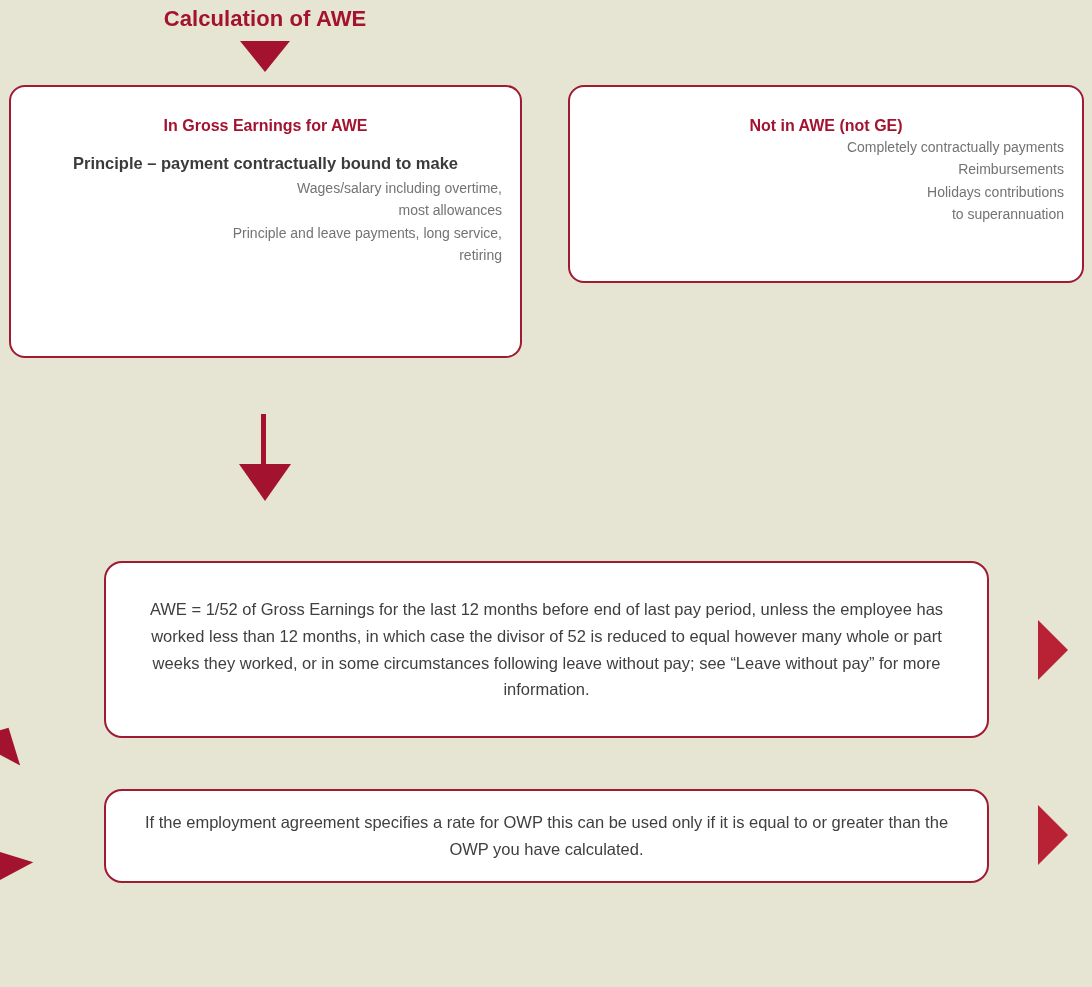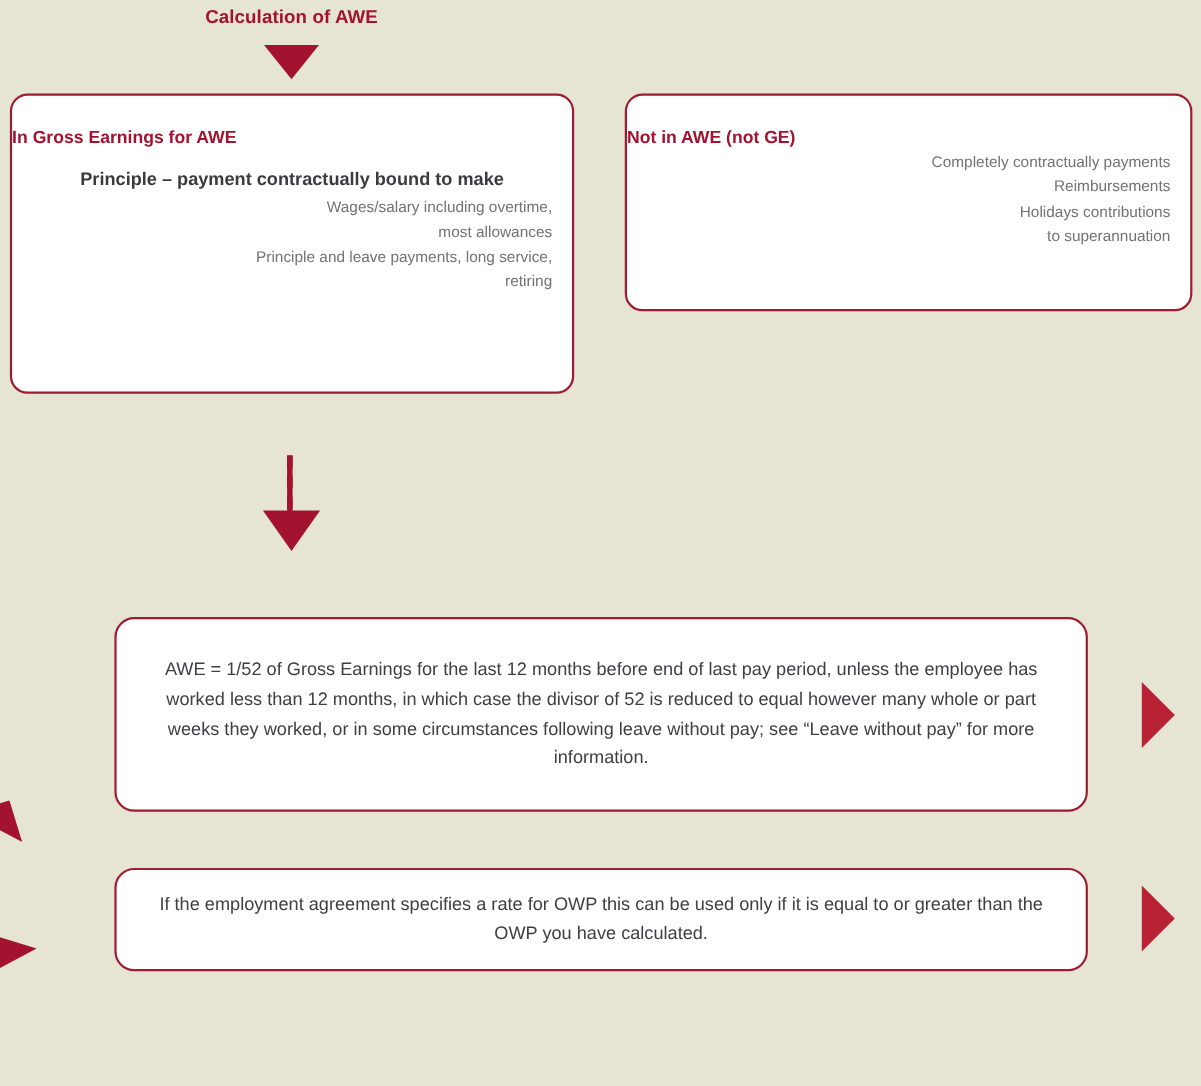--- a/index.html
+++ b/index.html
@@ -19,21 +19,21 @@
     inset: 0;
   }
 
   
   .diagram-title {
     position: absolute;
     left: 0;
     top: 6px;
     width: 530px;
     text-align: center;
-    font-size: 17px;
+    font-size: 22px;
     font-weight: bold;
     color: #A3122F;
     letter-spacing: 0.1px;
   }
 
   
   .tri-down {
     position: absolute;
     width: 0;
     height: 0;
@@ -93,20 +93,21 @@
     position: absolute;
     background: #FFFFFF;
     border: 2px solid #9E1B32;
     border-radius: 16px;
     box-sizing: border-box;
   }
   #card-in-ge  { left: 9px;   top: 85px;  width: 513px; height: 273px; }
   #card-not-ge { left: 568px; top: 85px;  width: 516px; height: 198px; }
 
   .card-heading {
+    text-align: center;
     font-size: 16px;
     font-weight: bold;
     color: #A3122F;
     margin: 30px 0 0 0;
   }
   .card-principle {
     text-align: center;
     font-size: 16.5px;
     font-weight: bold;
     color: #3B3B3D;

